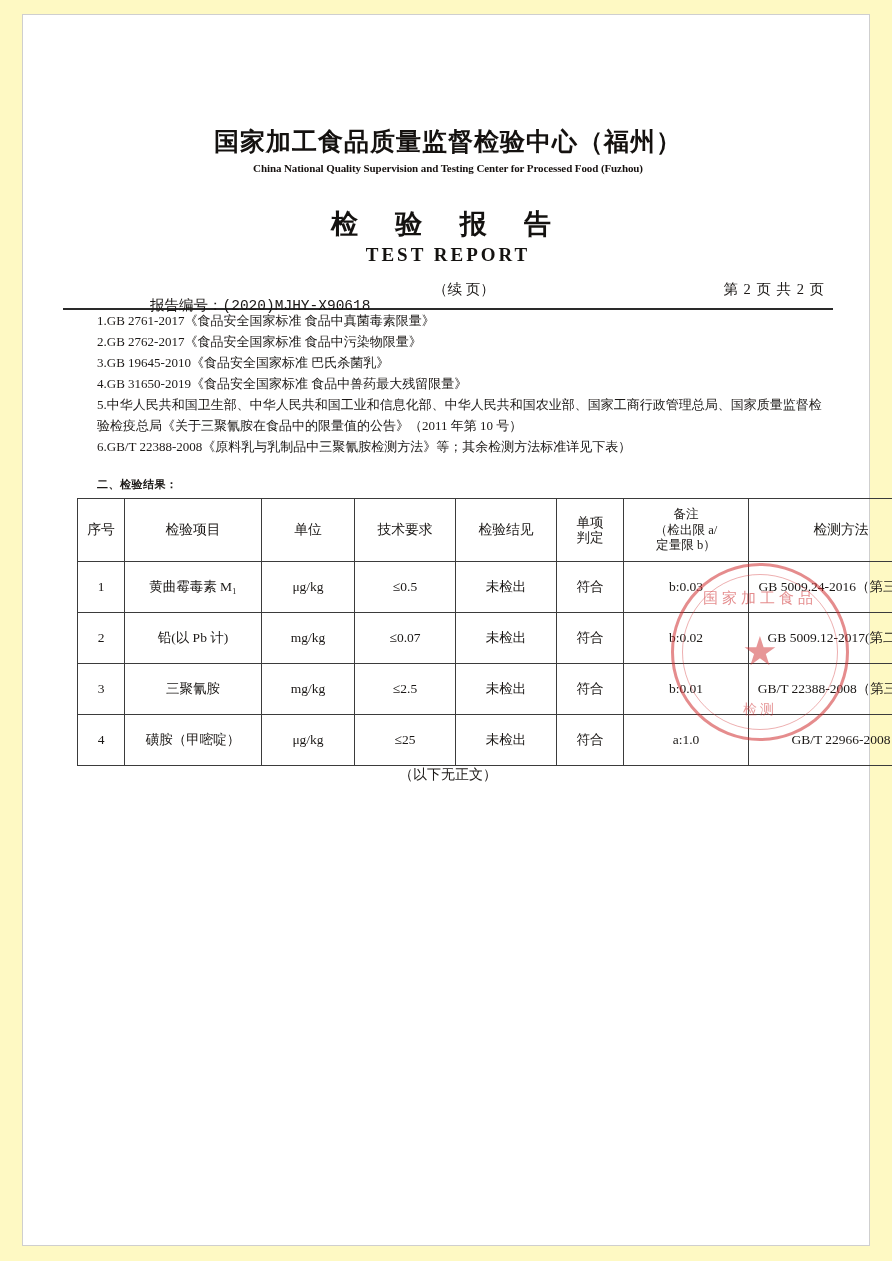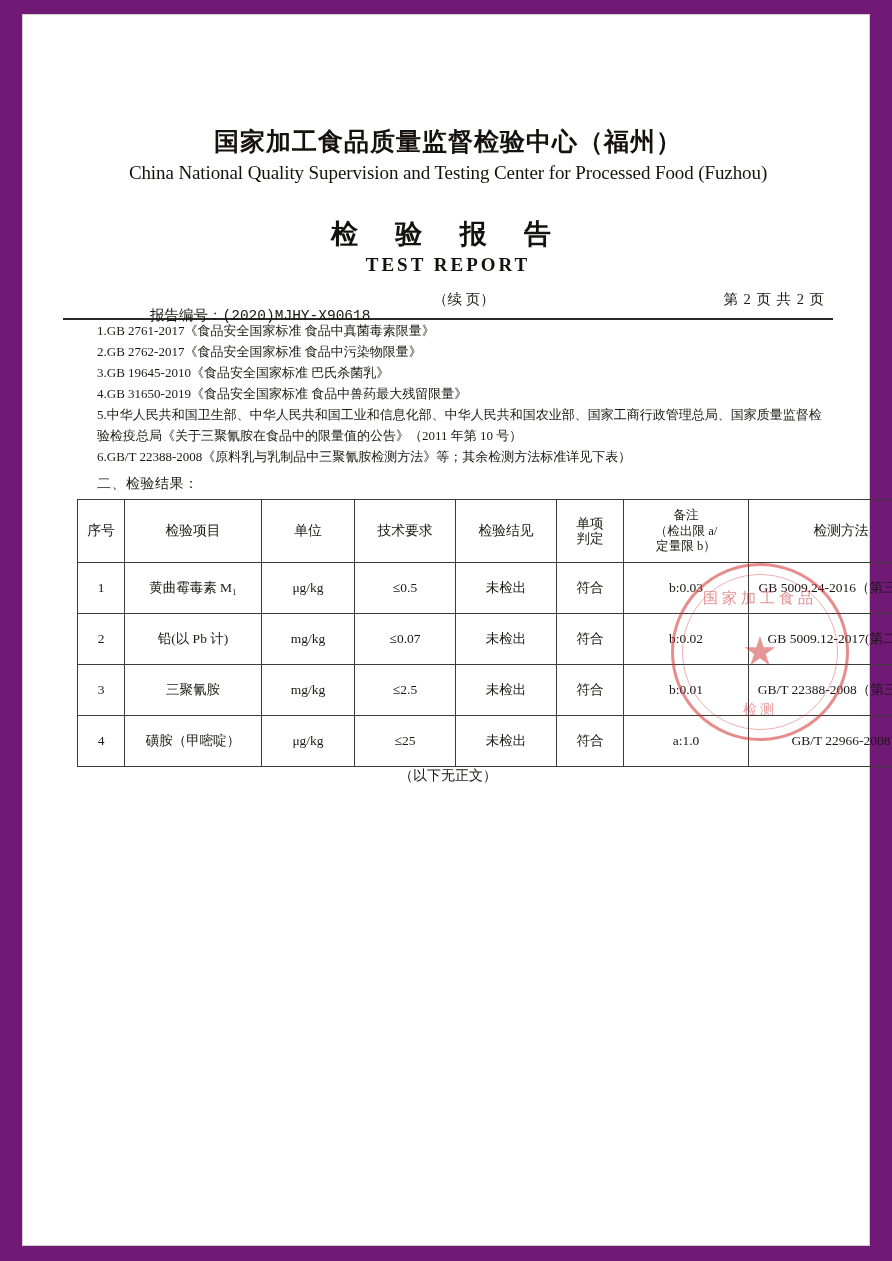--- a/index.html
+++ b/index.html
@@ -9,21 +9,21 @@
   }
   body {
     font-family: "Liberation Serif", serif;
     color: #111;
   }
   .page {
     position: relative;
     width: 892px;
     height: 1261px;
     margin: 0 auto;
-    background: #701a75;
+    background: #fef9c3;
     overflow: hidden;
   }
   .sheet {
     position: absolute;
     left: 22px;
     top: 14px;
     width: 848px;
     height: 1232px;
     background: #ffffff;
     border: 1px solid #cfcfcf;
@@ -40,22 +40,22 @@
   .org-cn {
     text-align: center;
     font-size: 25px;
     font-weight: bold;
     letter-spacing: 1px;
     color: #14110f;
     font-family: "DejaVu Serif", serif;
   }
   .org-en {
     text-align: center;
-    font-size: 19px;
-    font-weight: normal;
+    font-size: 11px;
+    font-weight: bold;
     margin-top: 4px;
     letter-spacing: -0.1px;
     color: #16110f;
     font-family: "Liberation Serif", serif;
   }
   .title-cn {
     text-align: center;
     font-size: 27px;
     font-weight: bold;
     letter-spacing: 14px;
@@ -114,24 +114,25 @@
   .basis-list {
     margin: 0 0 0 34px;
     font-size: 13px;
     line-height: 1.62;
     color: #1b1816;
   }
   .basis-list div {
     white-space: normal;
   }
   .section-label2 {
-    font-size: 14px;
-    margin: 8px 0 6px 34px;
+    font-size: 11px;
+    margin: 20px 0 6px 34px;
     color: #1b1816;
     letter-spacing: 0.5px;
+    font-weight: bold;
   }
 
   
   table.results {
     border-collapse: collapse;
     width: 730px;
     margin-left: 14px;
     font-size: 13.5px;
     table-layout: fixed;
   }

